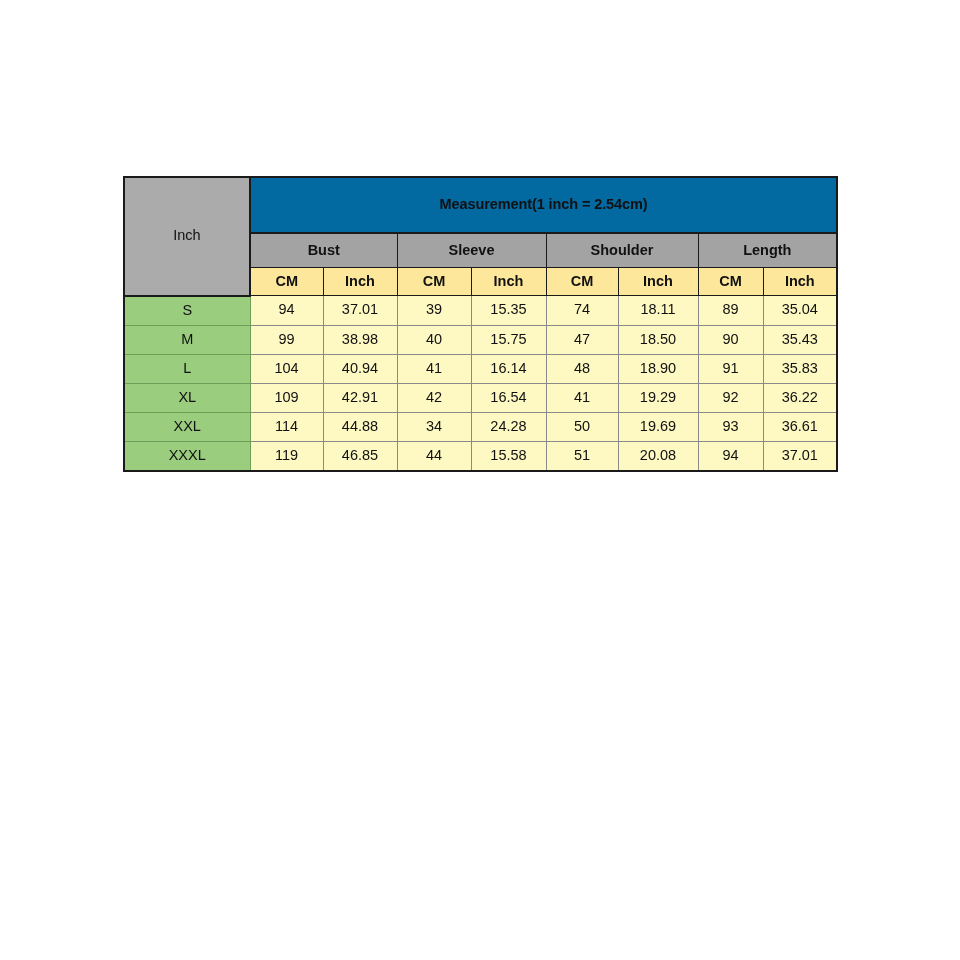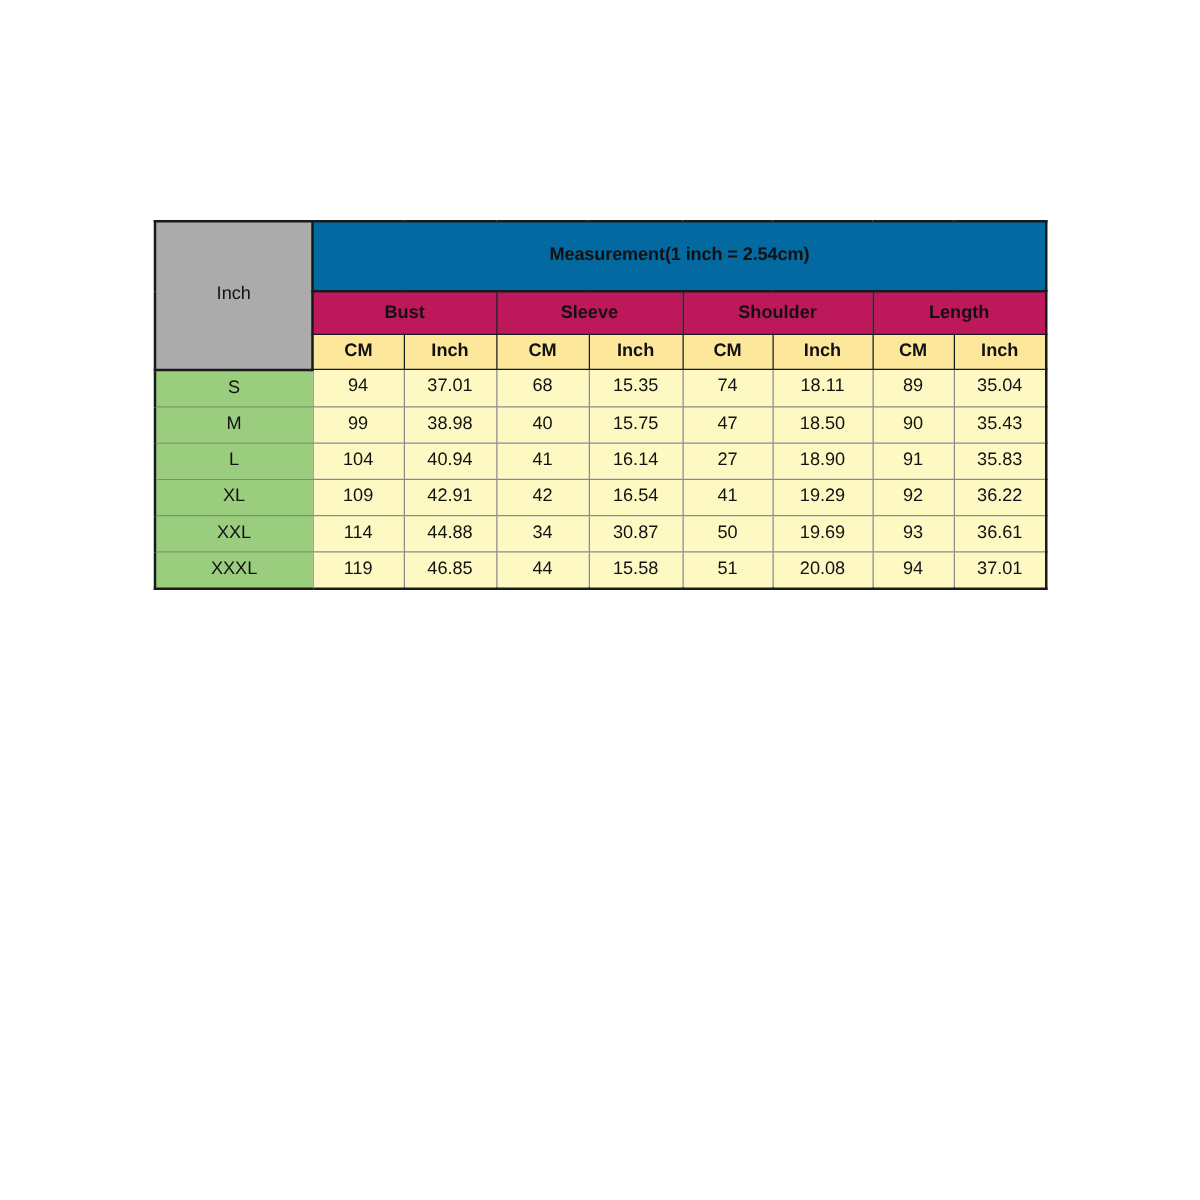--- a/index.html
+++ b/index.html
@@ -51,21 +51,21 @@
   .cell-title {
     background: #0369a1;
     font-weight: bold;
     font-size: 15.5px;
     letter-spacing: -0.1px;
     height: 54px;
     border: 2px solid #1a1a1a !important;
   }
 
   .cell-group {
-    background: #be185d;
+    background: #a3a3a3;
     font-weight: bold;
     font-size: 14.5px;
     height: 33px;
     border: 1.5px solid #1a1a1a !important;
   }
 
   .cell-unit {
     background: #fce79a;
     font-weight: bold;
     font-size: 13px;
@@ -131,21 +131,21 @@
         <td class="cell-unit">CM</td>
         <td class="cell-unit">Inch</td>
         <td class="cell-unit">CM</td>
         <td class="cell-unit">Inch</td>
       </tr>
 
       <tr class="data-row">
         <td class="cell-size">S</td>
         <td class="cell-val">94</td>
         <td class="cell-val">37.01</td>
-        <td class="cell-val">68</td>
+        <td class="cell-val">39</td>
         <td class="cell-val">15.35</td>
         <td class="cell-val">74</td>
         <td class="cell-val">18.11</td>
         <td class="cell-val">89</td>
         <td class="cell-val">35.04</td>
       </tr>
 
       <tr class="data-row">
         <td class="cell-size">M</td>
         <td class="cell-val">99</td>
@@ -157,21 +157,21 @@
         <td class="cell-val">90</td>
         <td class="cell-val">35.43</td>
       </tr>
 
       <tr class="data-row">
         <td class="cell-size">L</td>
         <td class="cell-val">104</td>
         <td class="cell-val">40.94</td>
         <td class="cell-val">41</td>
         <td class="cell-val">16.14</td>
-        <td class="cell-val">27</td>
+        <td class="cell-val">48</td>
         <td class="cell-val">18.90</td>
         <td class="cell-val">91</td>
         <td class="cell-val">35.83</td>
       </tr>
 
       <tr class="data-row">
         <td class="cell-size">XL</td>
         <td class="cell-val">109</td>
         <td class="cell-val">42.91</td>
         <td class="cell-val">42</td>
@@ -180,21 +180,21 @@
         <td class="cell-val">19.29</td>
         <td class="cell-val">92</td>
         <td class="cell-val">36.22</td>
       </tr>
 
       <tr class="data-row">
         <td class="cell-size">XXL</td>
         <td class="cell-val">114</td>
         <td class="cell-val">44.88</td>
         <td class="cell-val">34</td>
-        <td class="cell-val">30.87</td>
+        <td class="cell-val">24.28</td>
         <td class="cell-val">50</td>
         <td class="cell-val">19.69</td>
         <td class="cell-val">93</td>
         <td class="cell-val">36.61</td>
       </tr>
 
       <tr class="data-row">
         <td class="cell-size">XXXL</td>
         <td class="cell-val">119</td>
         <td class="cell-val">46.85</td>

